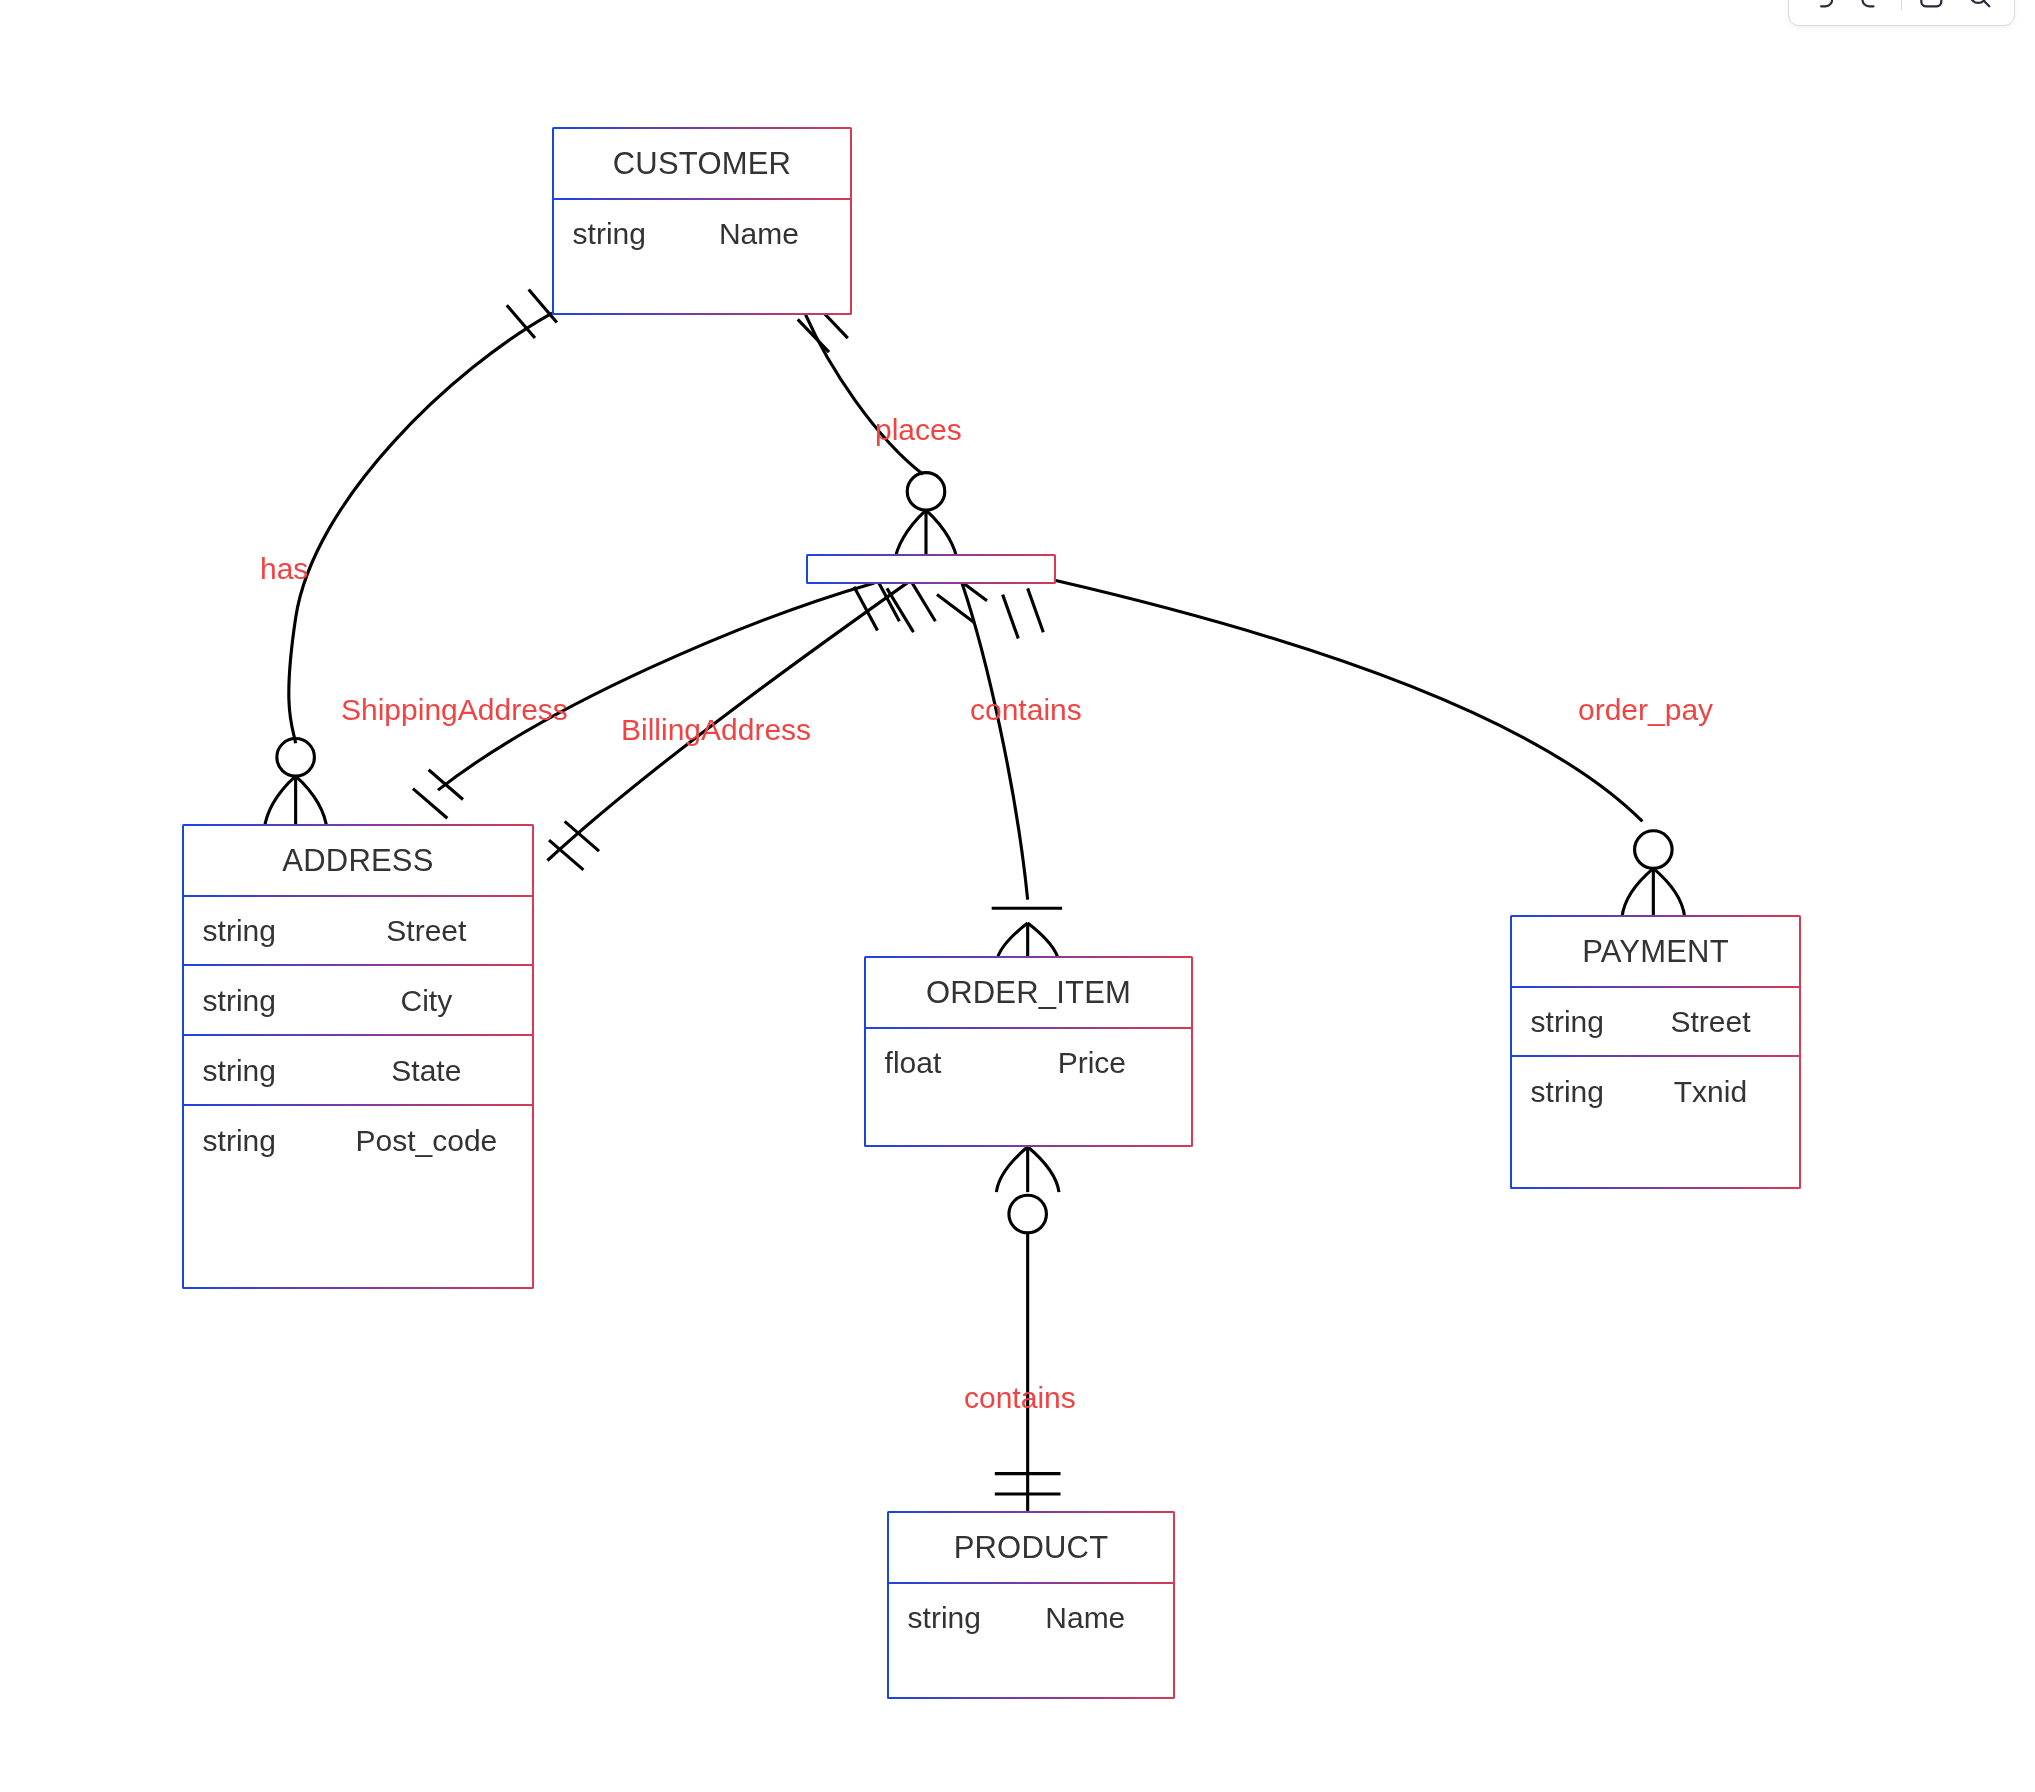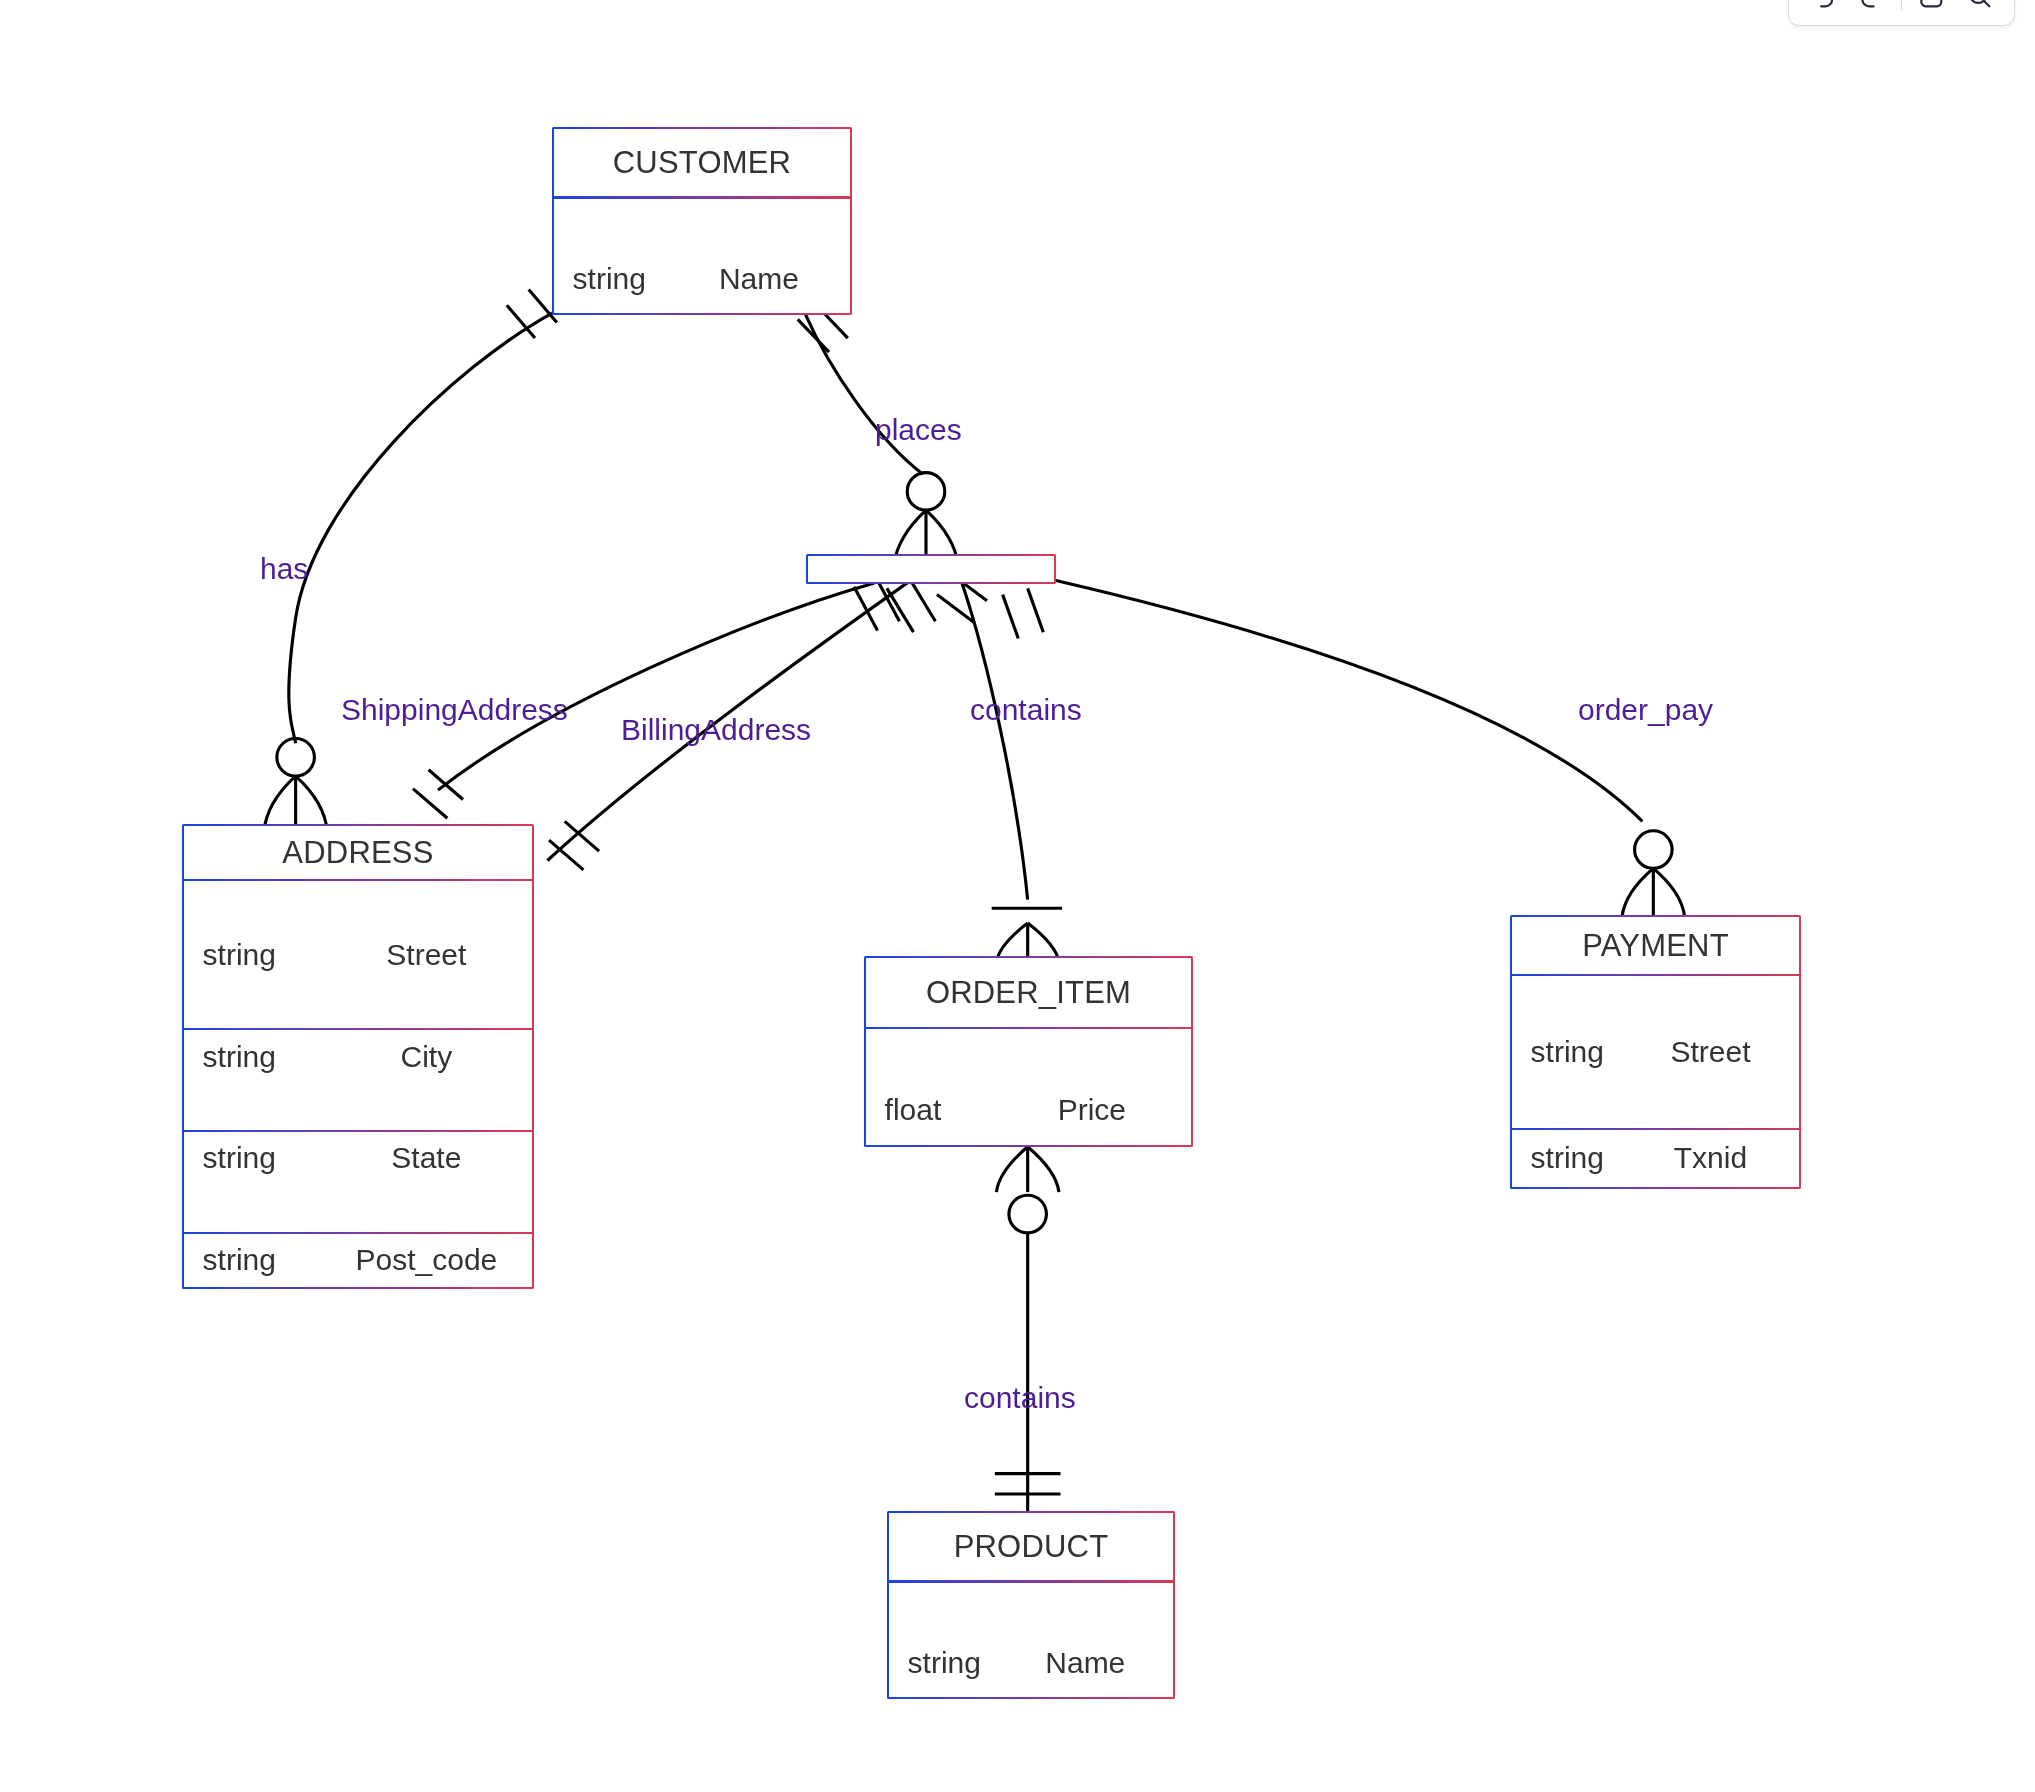--- a/index.html
+++ b/index.html
@@ -95,21 +95,20 @@
   }
   .ent-attr {
     height: 70px;
     display: flex;
     align-items: center;
     font-size: 30px;
     color: #333333;
     position: relative;
     padding: 0 19px;
     box-sizing: border-box;
-    margin-top: 48px;
   }
   .ent-attr + .ent-attr::before {
     content: "";
     position: absolute;
     left: -1.6px;
     right: -1.6px;
     top: -1.6px;
     height: 2.3px;
     background-image: linear-gradient(90deg, #1a45e0 0%, #7b3ca0 50%, #d83a52 100%);
   }
@@ -123,21 +122,21 @@
   .entity.collapsed .ent-title {
     height: 100%;
     font-size: 0;
   }
   .entity.collapsed .ent-title::after { display: none; }
 
   
   .rel-label {
     position: absolute;
     font-size: 30px;
-    color: #4c1d95;
+    color: #ef4444;
     white-space: nowrap;
     z-index: 25;
   }
 
   svg.edges {
     position: absolute;
     inset: 0;
     width: 2035px;
     height: 1793px;
     z-index: 10;

